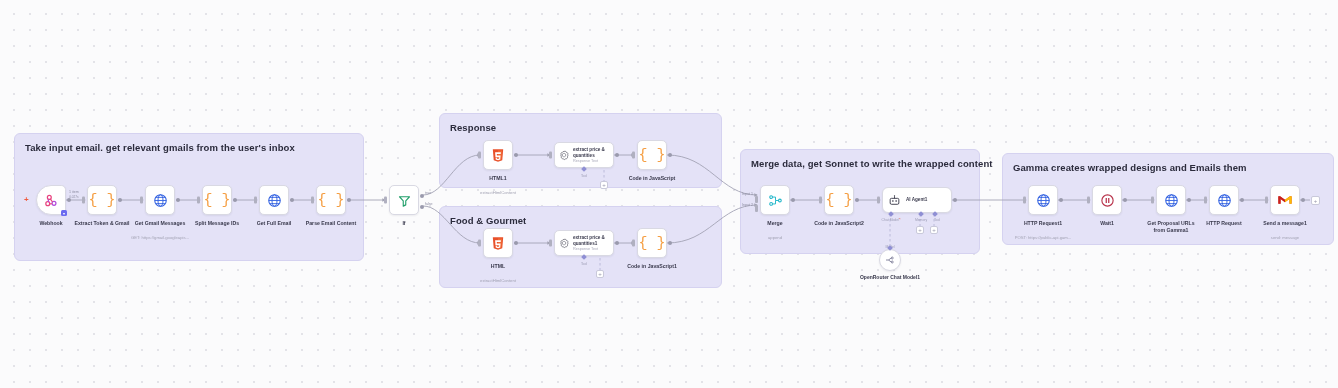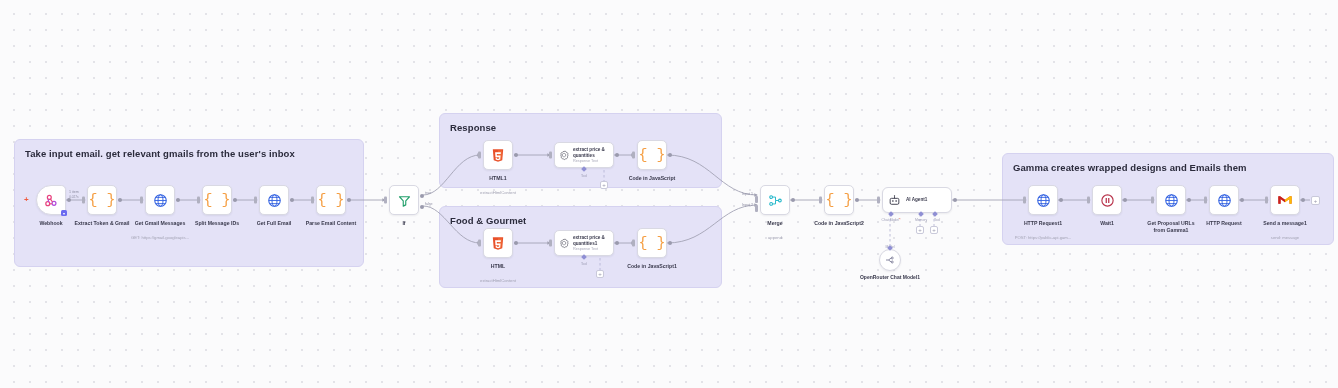--- a/index.html
+++ b/index.html
@@ -169,28 +169,31 @@
     display:flex;align-items:center;justify-content:center;
     color:#fff;font-size:4px;
   }
   .req-star { color:#e8533a; font-size:4px; }
 </style>
 </head>
 <body>
 
 <div class="canvas">
 
-  <div class="note" style="left:14px;  top:139px; width:350px; height:128px;">
+  <div class="note" style="left:14px;  top:133px; width:350px; height:128px;">
     <div class="note-title">Take input email. get relevant gmails from the user's inbox</div>
   </div>
   <div class="note" style="left:439px; top:113px; width:283px; height:75px;">
     <div class="note-title">Response</div>
   </div>
   <div class="note" style="left:439px; top:206px; width:283px; height:82px;">
     <div class="note-title">Food &amp; Gourmet</div>
+  </div>
+  <div class="note" style="left:740px; top:149px; width:240px; height:105px;">
+    <div class="note-title">Merge data, get Sonnet to write the wrapped content</div>
   </div>
   <div class="note" style="left:1002px; top:153px; width:332px; height:92px;">
     <div class="note-title">Gamma creates wrapped designs and Emails them</div>
   </div>
 
   <svg class="links">
     <defs>
       <marker id="ar" markerWidth="4" markerHeight="4" refX="3" refY="2" orient="auto">
         <path d="M0,0 L4,2 L0,4 z" class="arrow"></path>
       </marker>

